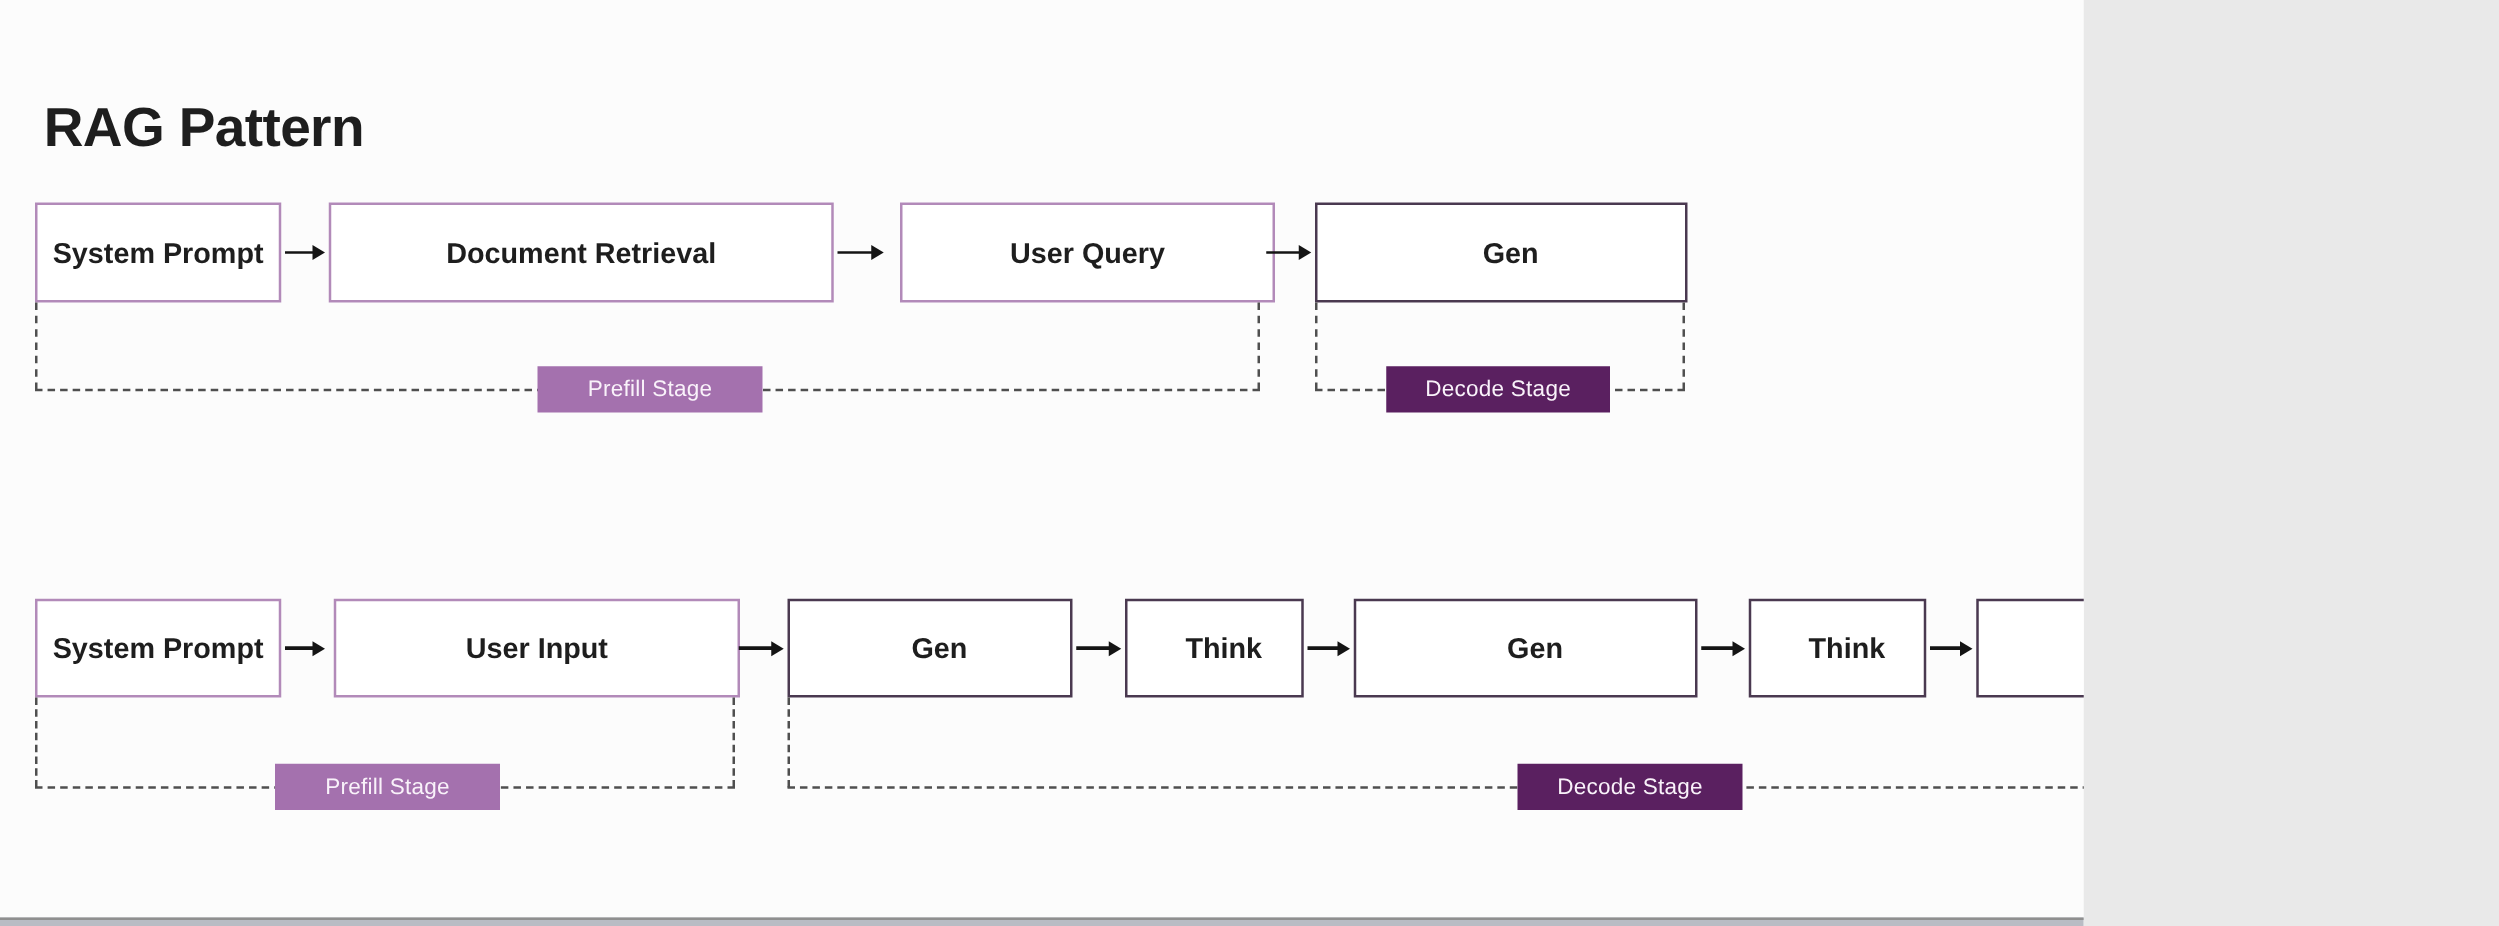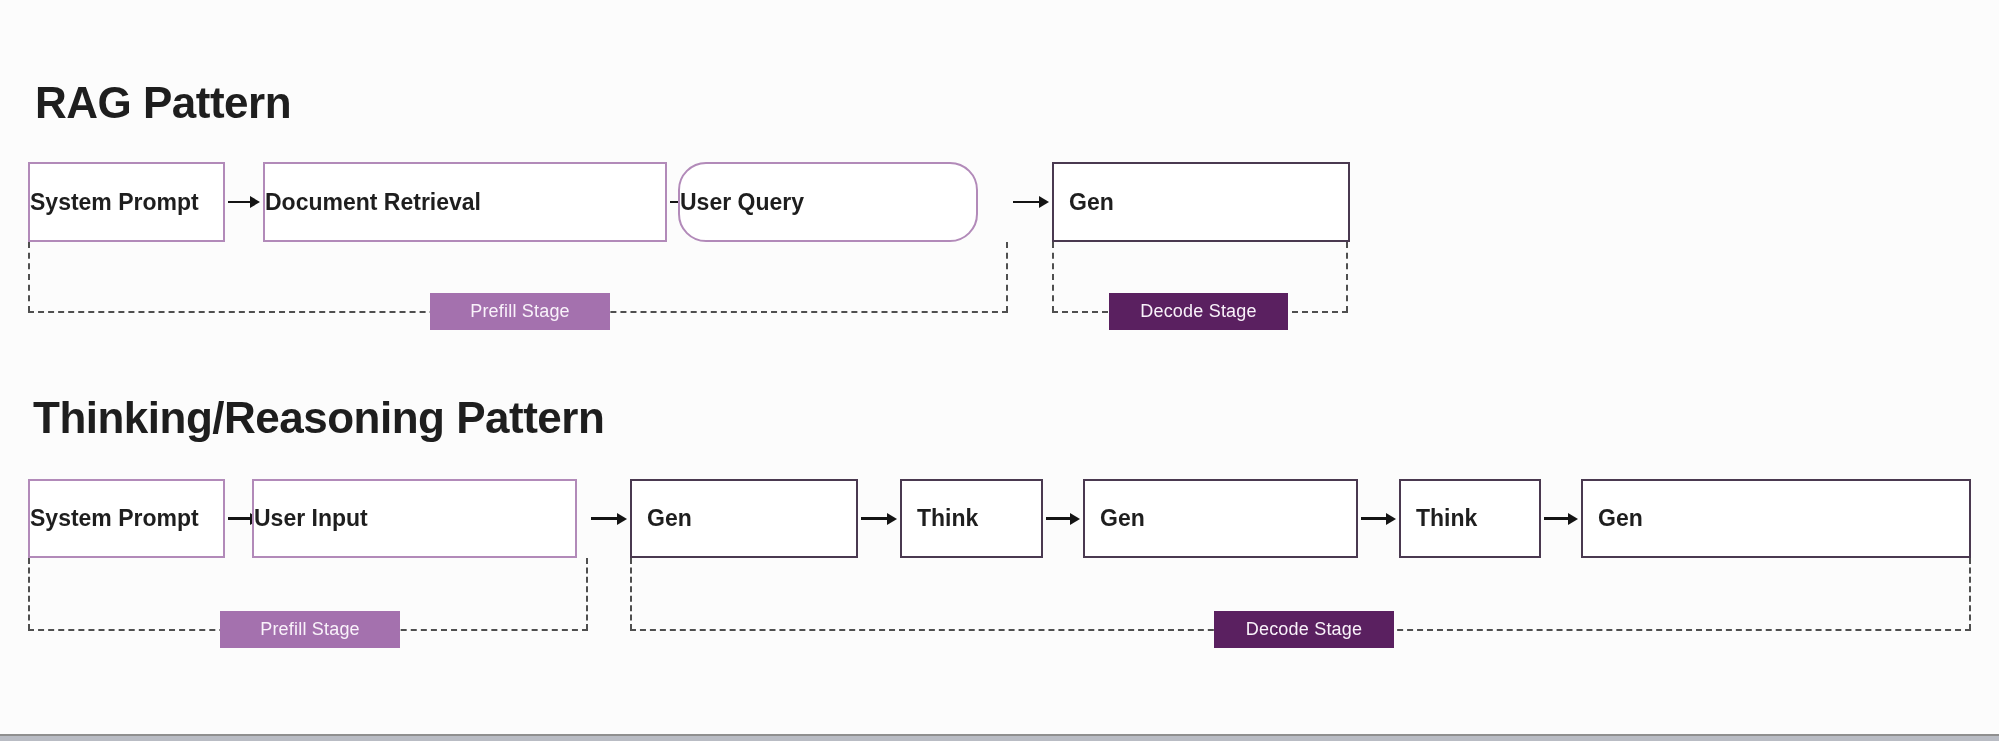--- a/index.html
+++ b/index.html
@@ -13,37 +13,37 @@
     --c-dash:#4f4f4f;
     --c-arrow:#141414;
     --c-page:#fcfcfc;
     --c-footer-line:#8f8f8f;
     --c-footer-strip:#b9bcc4;
   }
   *{box-sizing:border-box;}
   html,body{margin:0;padding:0;background:#e9e9e9;}
   #canvas{
     position:relative;
-    width:1999px;height:741px;
+    width:1667px;height:741px;
     background:var(--c-page);
     overflow:hidden;
     font-family:"Liberation Sans", sans-serif;
   }
   .diagram-title{
     position:absolute;
     font-size:44px;
     font-weight:700;
     letter-spacing:-0.5px;
     color:var(--c-text);
     white-space:nowrap;
   }
   .fbox{
     position:absolute;
     background:var(--c-box-bg);
-    display:flex;align-items:center;justify-content:flex-start;
+    display:flex;align-items:center;justify-content:center;
   }
   .fbox.light{border:2px solid var(--c-light-border);}
   .fbox.dark{border:2.5px solid var(--c-dark-border);padding-left:15px;}
   .fbox span{
     font-size:23px;font-weight:700;color:var(--c-text);white-space:nowrap;
   }
   .arrow{position:absolute;height:14px;}
   .arrow .shaft{
     position:absolute;left:0;right:8px;top:5.75px;height:2.5px;
     background:var(--c-arrow);
@@ -83,47 +83,46 @@
       <div class="shaft"></div>
       <div class="head"></div>
     </div>
     <div class="fbox light" style="left: 263px; top: 162px; width: 404px; height: 80px;">
       <span>Document Retrieval</span>
     </div>
     <div class="arrow" style="left: 670px; top: 195px; width: 37px;">
       <div class="shaft"></div>
       <div class="head"></div>
     </div>
-    <div class="fbox light" style="left: 678px; top: 162px; width: 300px; height: 80px; border-radius: 28px;">
+    <div class="fbox light" style="left: 720px; top: 162px; width: 300px; height: 80px;">
       <span>User Query</span>
     </div>
     <div class="arrow" style="left: 1013px; top: 195px; width: 36px;">
       <div class="shaft"></div>
       <div class="head"></div>
     </div>
     <div class="fbox dark" style="left: 1052px; top: 162px; width: 298px; height: 80px;">
       <span>Gen</span>
     </div>
     <div class="vdash" style="left: 28px; top: 242px; height: 70px;"></div>
     <div class="vdash" style="left: 1006px; top: 242px; height: 70px;"></div>
     <div class="hdash" style="left: 28px; top: 311px; width: 980px;"></div>
     <div class="stage-label prefill" style="left: 430px; top: 293px; width: 180px;">Prefill Stage</div>
     <div class="vdash" style="left: 1052px; top: 242px; height: 70px;"></div>
     <div class="vdash" style="left: 1346px; top: 242px; height: 70px;"></div>
     <div class="hdash" style="left: 1052px; top: 311px; width: 296px;"></div>
     <div class="stage-label decode" style="left: 1109px; top: 293px; width: 179px;">Decode Stage</div>
-    <div class="diagram-title" style="left: 33px; top: 393px;">Thinking/Reasoning Pattern</div>
     <div class="fbox light" style="left: 28px; top: 479px; width: 197px; height: 79px;">
       <span>System Prompt</span>
     </div>
     <div class="arrow" style="left: 228px; top: 511.5px; width: 32px;">
       <div class="shaft"></div>
       <div class="head"></div>
     </div>
-    <div class="fbox light" style="left: 252px; top: 479px; width: 325px; height: 79px;">
+    <div class="fbox light" style="left: 267px; top: 479px; width: 325px; height: 79px;">
       <span>User Input</span>
     </div>
     <div class="arrow" style="left: 591px; top: 511.5px; width: 36px;">
       <div class="shaft"></div>
       <div class="head"></div>
     </div>
     <div class="fbox dark" style="left: 630px; top: 479px; width: 228px; height: 79px;">
       <span>Gen</span>
     </div>
     <div class="arrow" style="left: 861px; top: 511.5px; width: 36px;">

